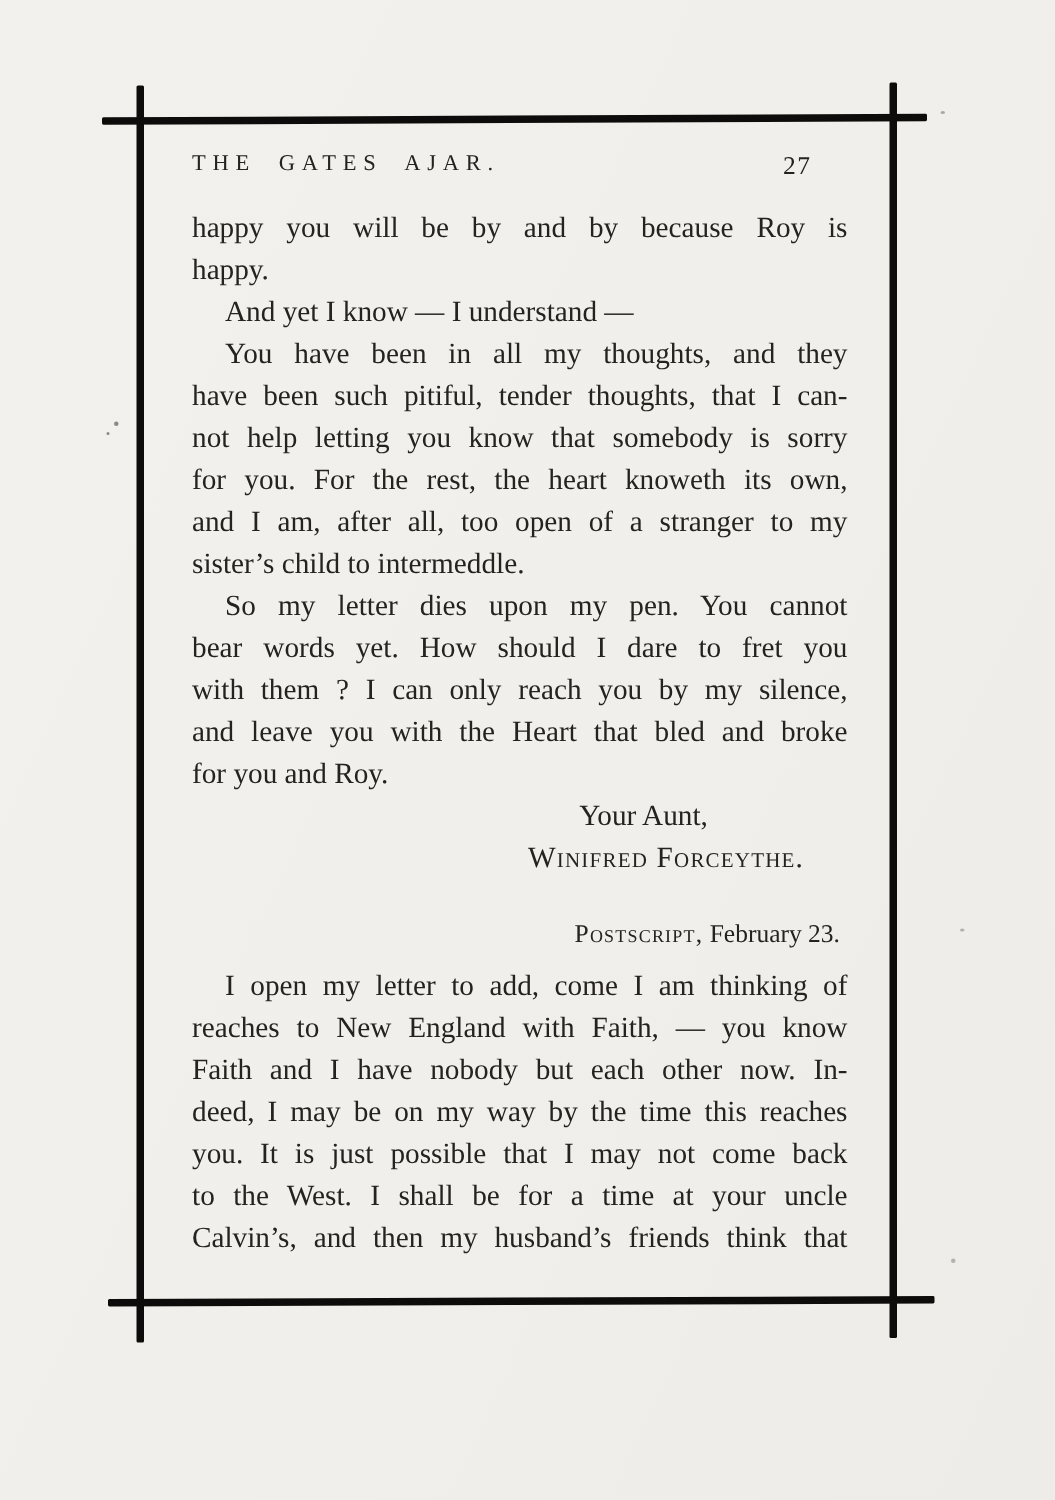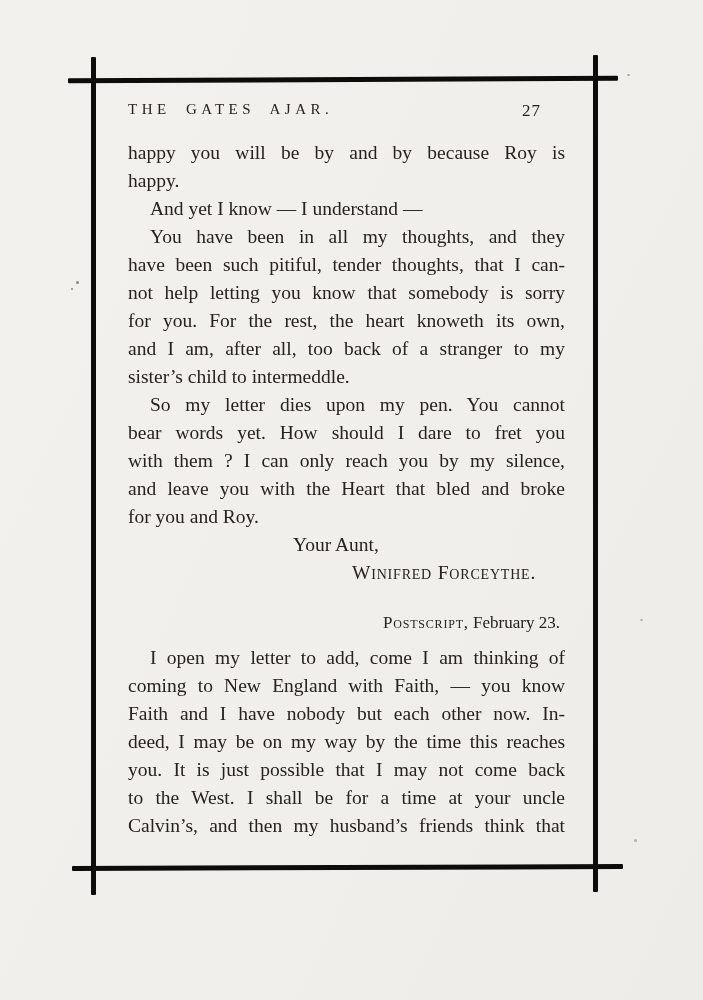--- a/index.html
+++ b/index.html
@@ -43,21 +43,21 @@
   }
 
   
   .text-block {
     position: absolute; left: 128px; top: 139px; width: 437px;
     font-size: 19.5px; color: var(--ink);
   }
   .line { height: 28px; line-height: 28px; white-space: nowrap; }
   .line.justify { white-space: normal; text-align: justify; text-align-last: justify; }
   .line.indent { text-indent: 22px; }
-  .line.signoff    { margin-left: 165px; }
+  .line.signoff    { margin-left: 165px; text-align: center; }
   .line.signature  { margin-left: 224px; }
   .line.postscript { margin-left: 255px; margin-top: 22px; font-size: 17px; }
   .line.after-postscript { margin-top: 7px; }
   .sc { font-variant: small-caps; letter-spacing: 0.8px; }
 
   
   .speck { position: absolute; background: #8d8a84; border-radius: 50%; }
   .speck-a { left: 76px;  top: 281px; width: 3px; height: 3px; }
   .speck-b { left: 71px;  top: 288px; width: 2px; height: 2px; }
   .speck-c { left: 640px; top: 619px; width: 3px; height: 2px; opacity: .6; }
@@ -80,32 +80,32 @@
   </div>
 
   <div class="text-block">
       <div class="line justify">happy you will be by and by because Roy is</div>
       <div class="line ">happy.</div>
       <div class="line  indent">And yet I know — I understand —</div>
       <div class="line justify indent">You have been in all my thoughts, and they</div>
       <div class="line justify">have been such pitiful, tender thoughts, that I can-</div>
       <div class="line justify">not help letting you know that somebody is sorry</div>
       <div class="line justify">for you. For the rest, the heart knoweth its own,</div>
-      <div class="line justify">and I am, after all, too back of a stranger to my</div>
+      <div class="line justify">and I am, after all, too open of a stranger to my</div>
       <div class="line ">sister’s child to intermeddle.</div>
       <div class="line justify indent">So my letter dies upon my pen. You cannot</div>
       <div class="line justify">bear words yet. How should I dare to fret you</div>
       <div class="line justify">with them ? I can only reach you by my silence,</div>
       <div class="line justify">and leave you with the Heart that bled and broke</div>
       <div class="line ">for you and Roy.</div>
       <div class="line signoff">Your Aunt,</div>
       <div class="line signature"><span class="sc">Winifred Forceythe.</span></div>
       <div class="line postscript"><span class="sc">Postscript,</span><span> February 23.</span></div>
       <div class="line justify indent after-postscript">I open my letter to add, come I am thinking of</div>
-      <div class="line justify">coming to New England with Faith, — you know</div>
+      <div class="line justify">reaches to New England with Faith, — you know</div>
       <div class="line justify">Faith and I have nobody but each other now. In-</div>
       <div class="line justify">deed, I may be on my way by the time this reaches</div>
       <div class="line justify">you. It is just possible that I may not come back</div>
       <div class="line justify">to the West. I shall be for a time at your uncle</div>
       <div class="line justify">Calvin’s, and then my husband’s friends think that</div>
     </div>
 
   <div class="speck speck-a"></div>
   <div class="speck speck-b"></div>
   <div class="speck speck-c"></div>

